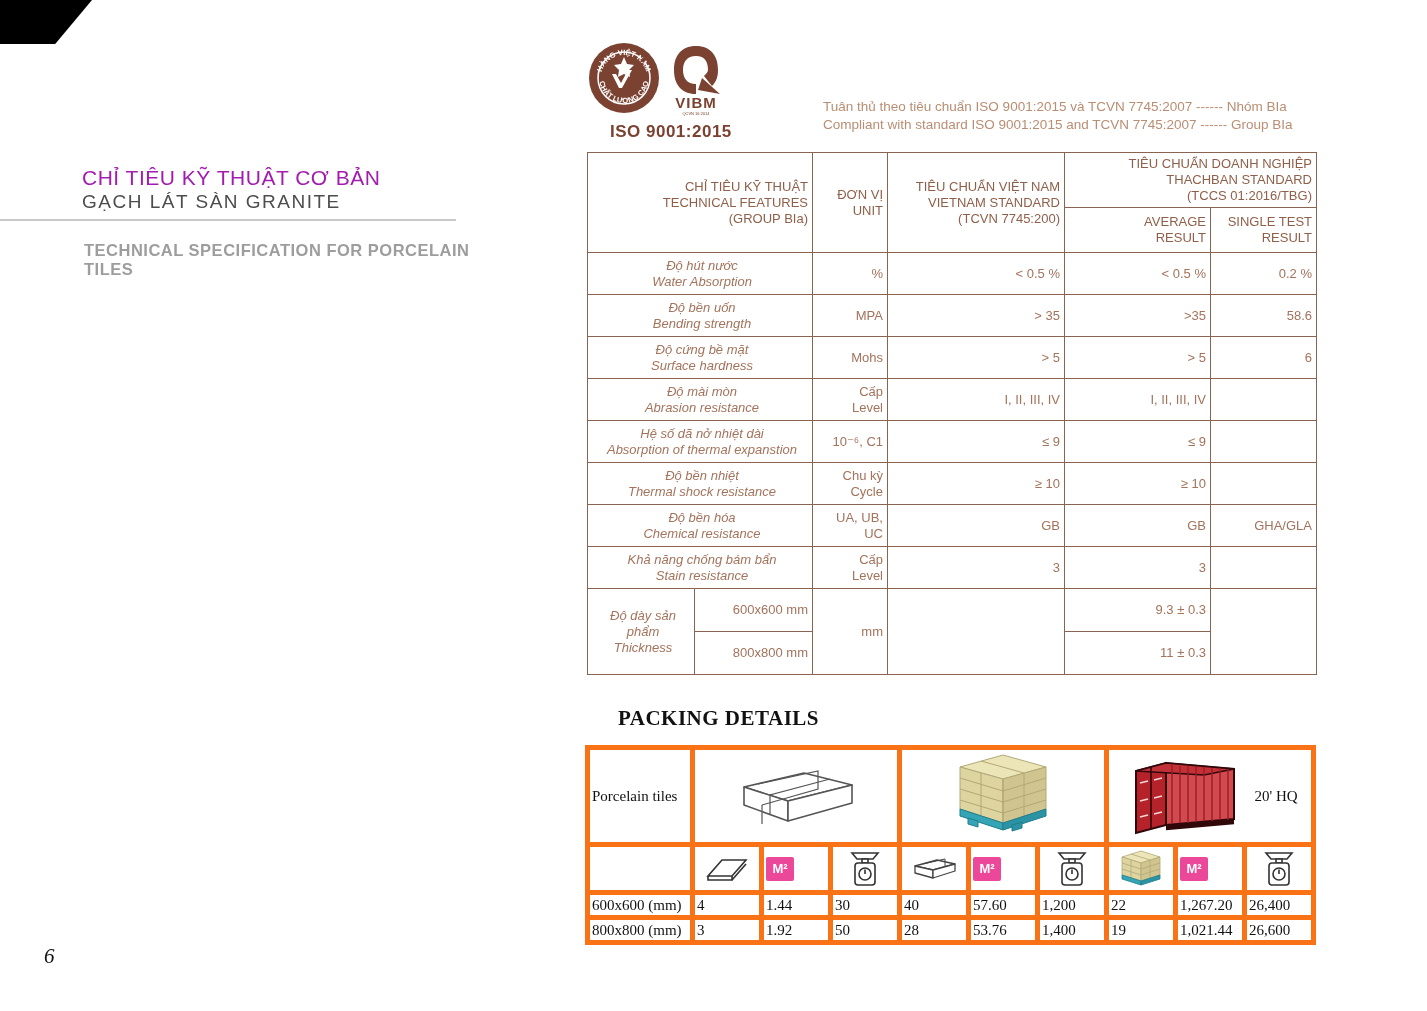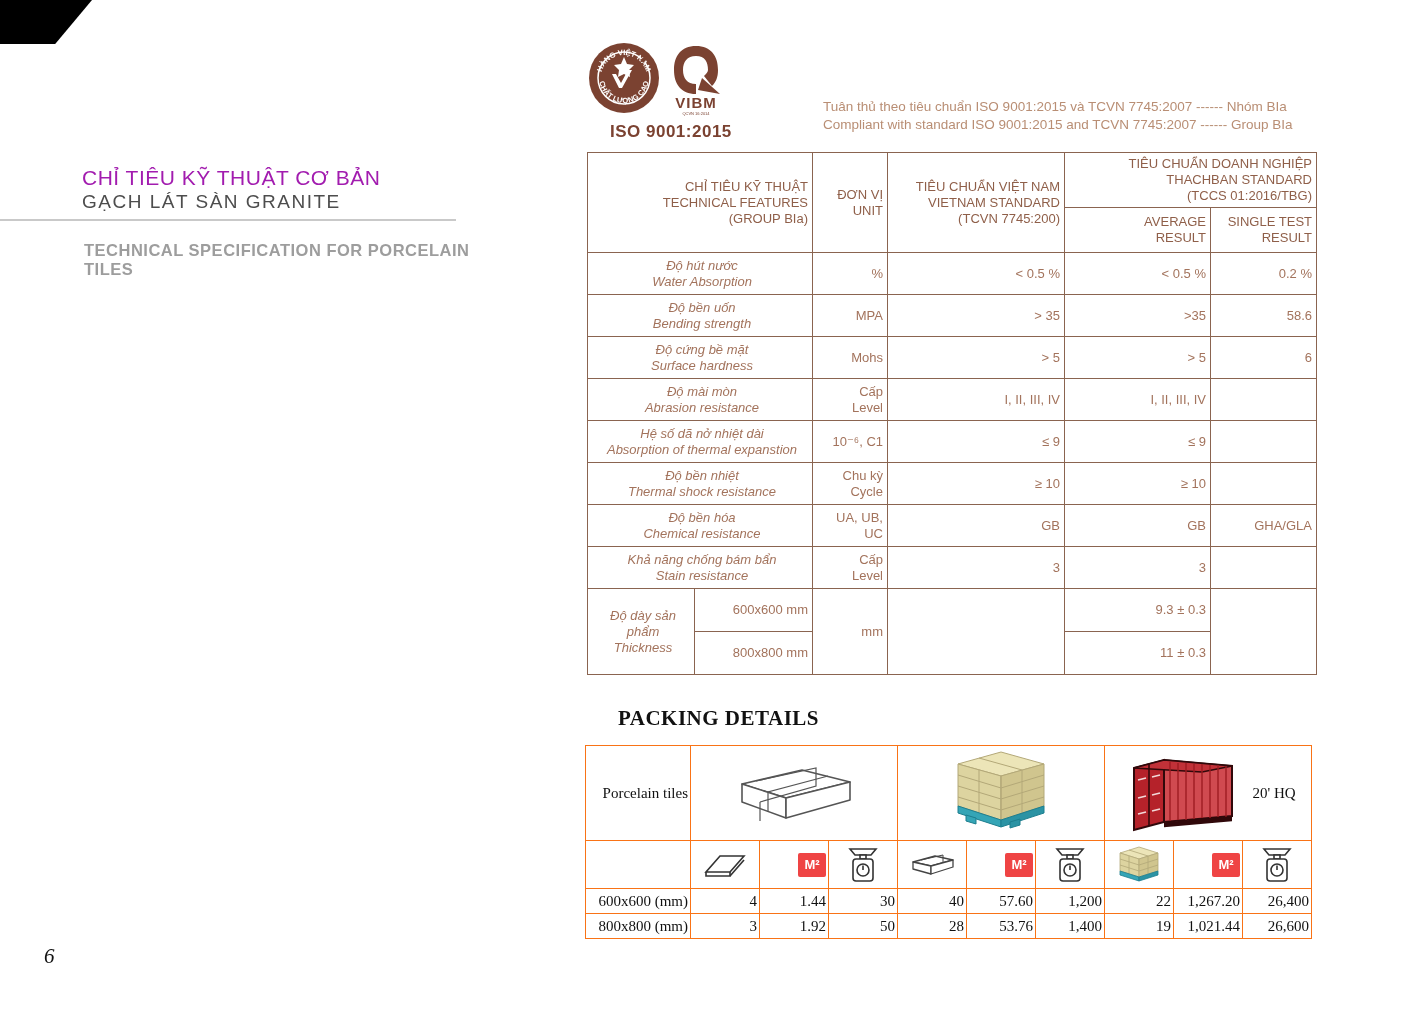--- a/index.html
+++ b/index.html
@@ -32,25 +32,25 @@
   .spec-table { position:absolute; left:587px; top:152px; border-collapse:collapse; table-layout:fixed; }
   .spec-table td {
     border:1px solid #8a6450; color:#a3735c; font-size:13px; line-height:16px;
     text-align:right; vertical-align:middle; padding:2px 4px;
   }
   .spec-table td.feat { text-align:center; padding-left:8px;font-style:italic; }
   .spec-table .hdr { color:#8f5f49; }
   
   .packing-heading { position:absolute; left:592px; top:706px; font-family:"Liberation Serif","DejaVu Serif",serif; font-size:21px; font-weight:bold; color:#111; letter-spacing:.5px;margin-left:26px; }
   .pack-table { position:absolute; left:585px; top:745px; border-collapse:collapse; table-layout:fixed; font-family:"Liberation Serif","DejaVu Serif",serif; }
-  .pack-table td { border:1px solid #f97316; text-align:right; vertical-align:middle; color:#111; font-size:15px; padding:1px 2px; }
+  .pack-table td { border:5px solid #f97316; text-align:left; vertical-align:middle; color:#111; font-size:15px; padding:1px 2px; }
   .pack-label { font-size:15px; }
   .m2-badge {
     display:inline-flex; align-items:center; justify-content:center;
-    width:28px; height:24px; background:#ef4444; color:#fff; border-radius:2px;
+    width:28px; height:24px; background:#ec4899; color:#fff; border-radius:2px;
     font-family:"Liberation Sans",sans-serif; font-weight:bold; font-size:13px;
   }
   .container-cell-inner { display:flex; align-items:center; justify-content:center; gap:10px; }
   .container-label { font-size:15px; color:#111; }
   .page-number { position:absolute; left:44px; top:944px; font-family:"Liberation Serif","DejaVu Serif",serif; font-style:italic; font-size:21px; color:#111; }
   svg { display:block; }
 </style>
 </head>
 <body>
 

